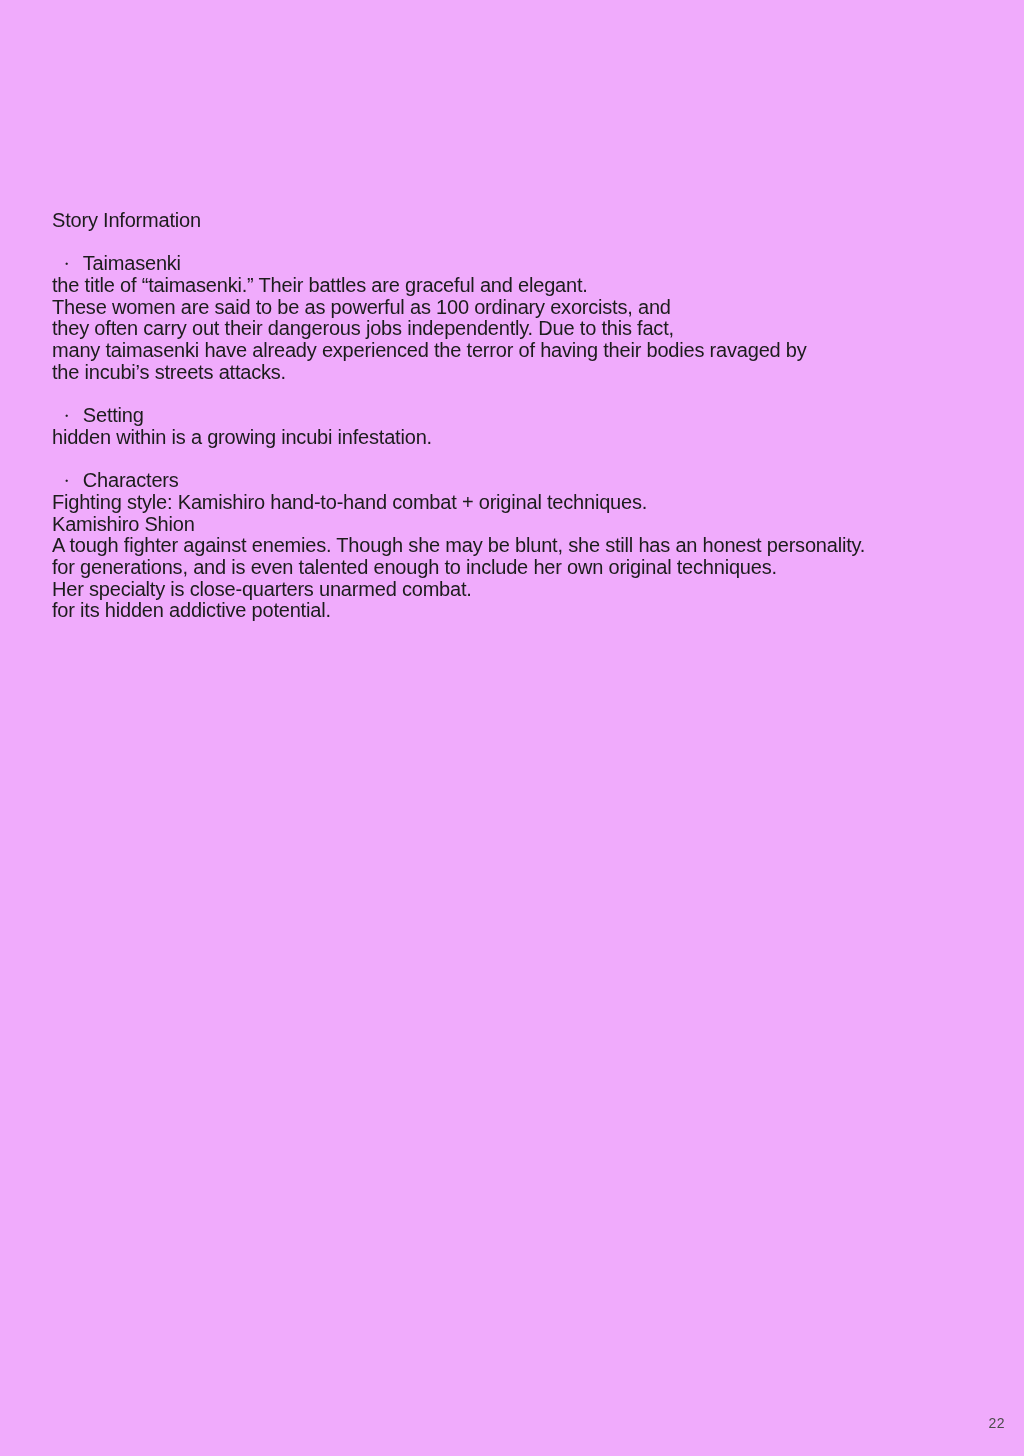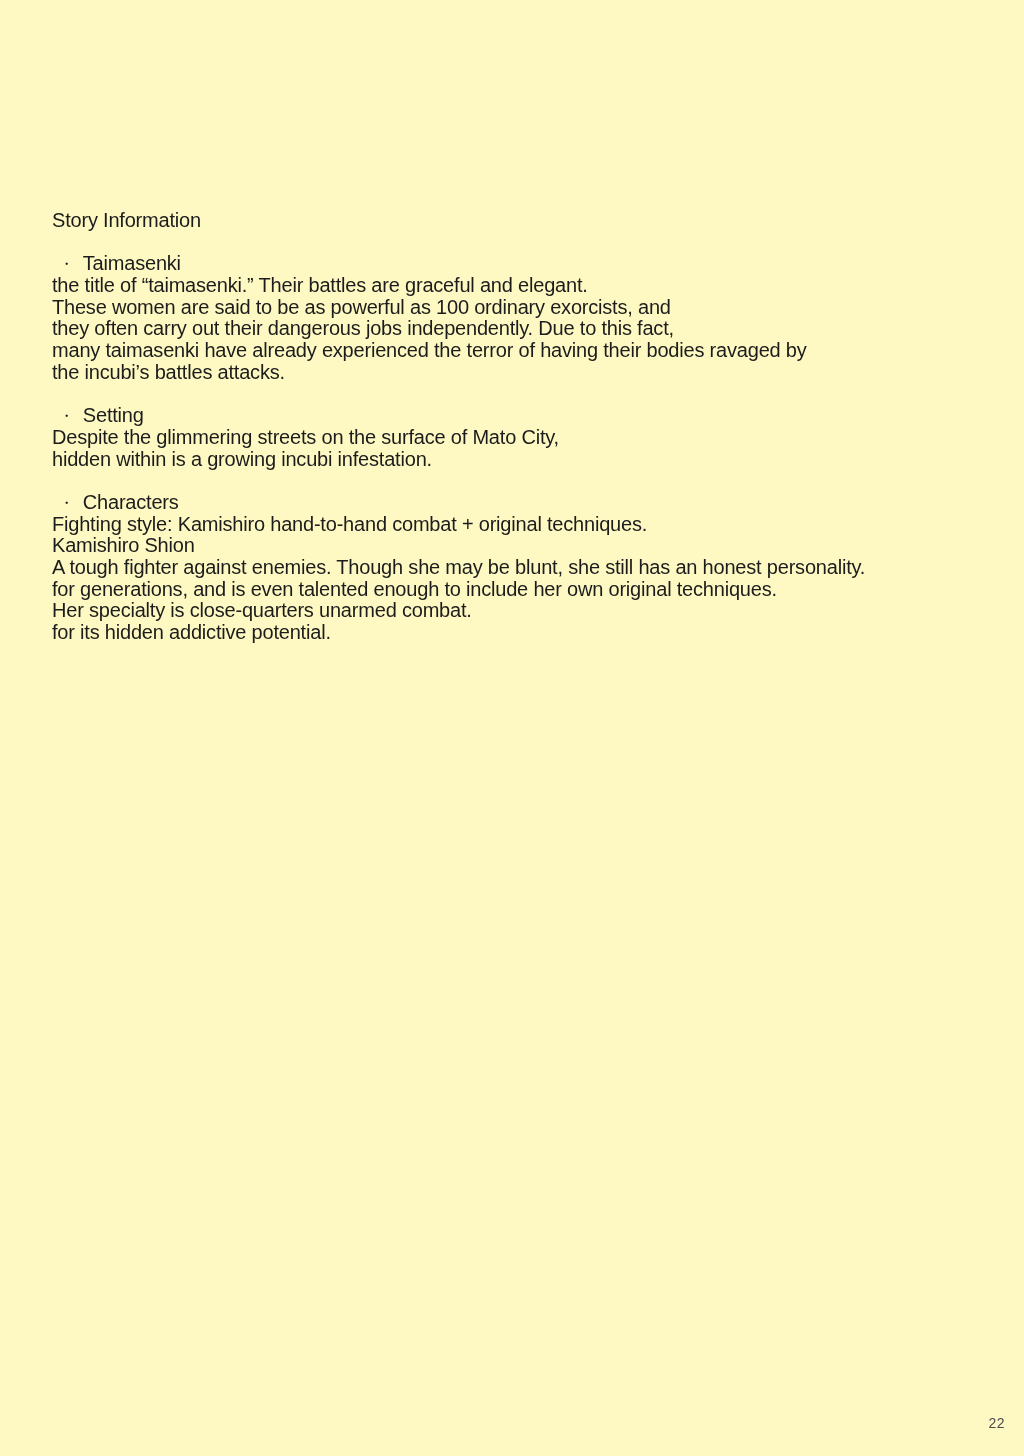--- a/index.html
+++ b/index.html
@@ -5,21 +5,21 @@
 <style>
   html, body {
     margin: 0;
     padding: 0;
     background: #ffffff;
   }
   .page {
     position: relative;
     width: 1024px;
     height: 1456px;
-    background: #fef9c3;
+    background: #f0abfc;
     overflow: hidden;
     font-family: "Liberation Sans", "DejaVu Sans", sans-serif;
     color: #1c1c1c;
   }
   .content {
     position: absolute;
     left: 52px;
     top: 210px;
     font-size: 20px;
     line-height: 21.7px;
@@ -55,25 +55,24 @@
   <div class="content">
 
     <div class="line title">Story Information</div>
     <div class="gap"></div>
 
     <div class="line heading-row"><span class="bullet">・</span><span>Taimasenki</span></div>
     <div class="line">the title of “taimasenki.” Their battles are graceful and elegant.</div>
     <div class="line">These women are said to be as powerful as 100 ordinary exorcists, and</div>
     <div class="line">they often carry out their dangerous jobs independently. Due to this fact,</div>
     <div class="line">many taimasenki have already experienced the terror of having their bodies ravaged by</div>
-    <div class="line">the incubi’s battles attacks.</div>
+    <div class="line">the incubi’s streets attacks.</div>
     <div class="gap"></div>
 
     <div class="line heading-row"><span class="bullet">・</span><span>Setting</span></div>
-    <div class="line">Despite the glimmering streets on the surface of Mato City,</div>
     <div class="line">hidden within is a growing incubi infestation.</div>
     <div class="gap"></div>
 
     <div class="line heading-row"><span class="bullet">・</span><span>Characters</span></div>
     <div class="line">Fighting style: Kamishiro hand-to-hand combat + original techniques.</div>
     <div class="line">Kamishiro Shion</div>
     <div class="line">A tough fighter against enemies. Though she may be blunt, she still has an honest personality.</div>
     <div class="line">for generations, and is even talented enough to include her own original techniques.</div>
     <div class="line">Her specialty is close-quarters unarmed combat.</div>
     <div class="line">for its hidden addictive potential.</div>

